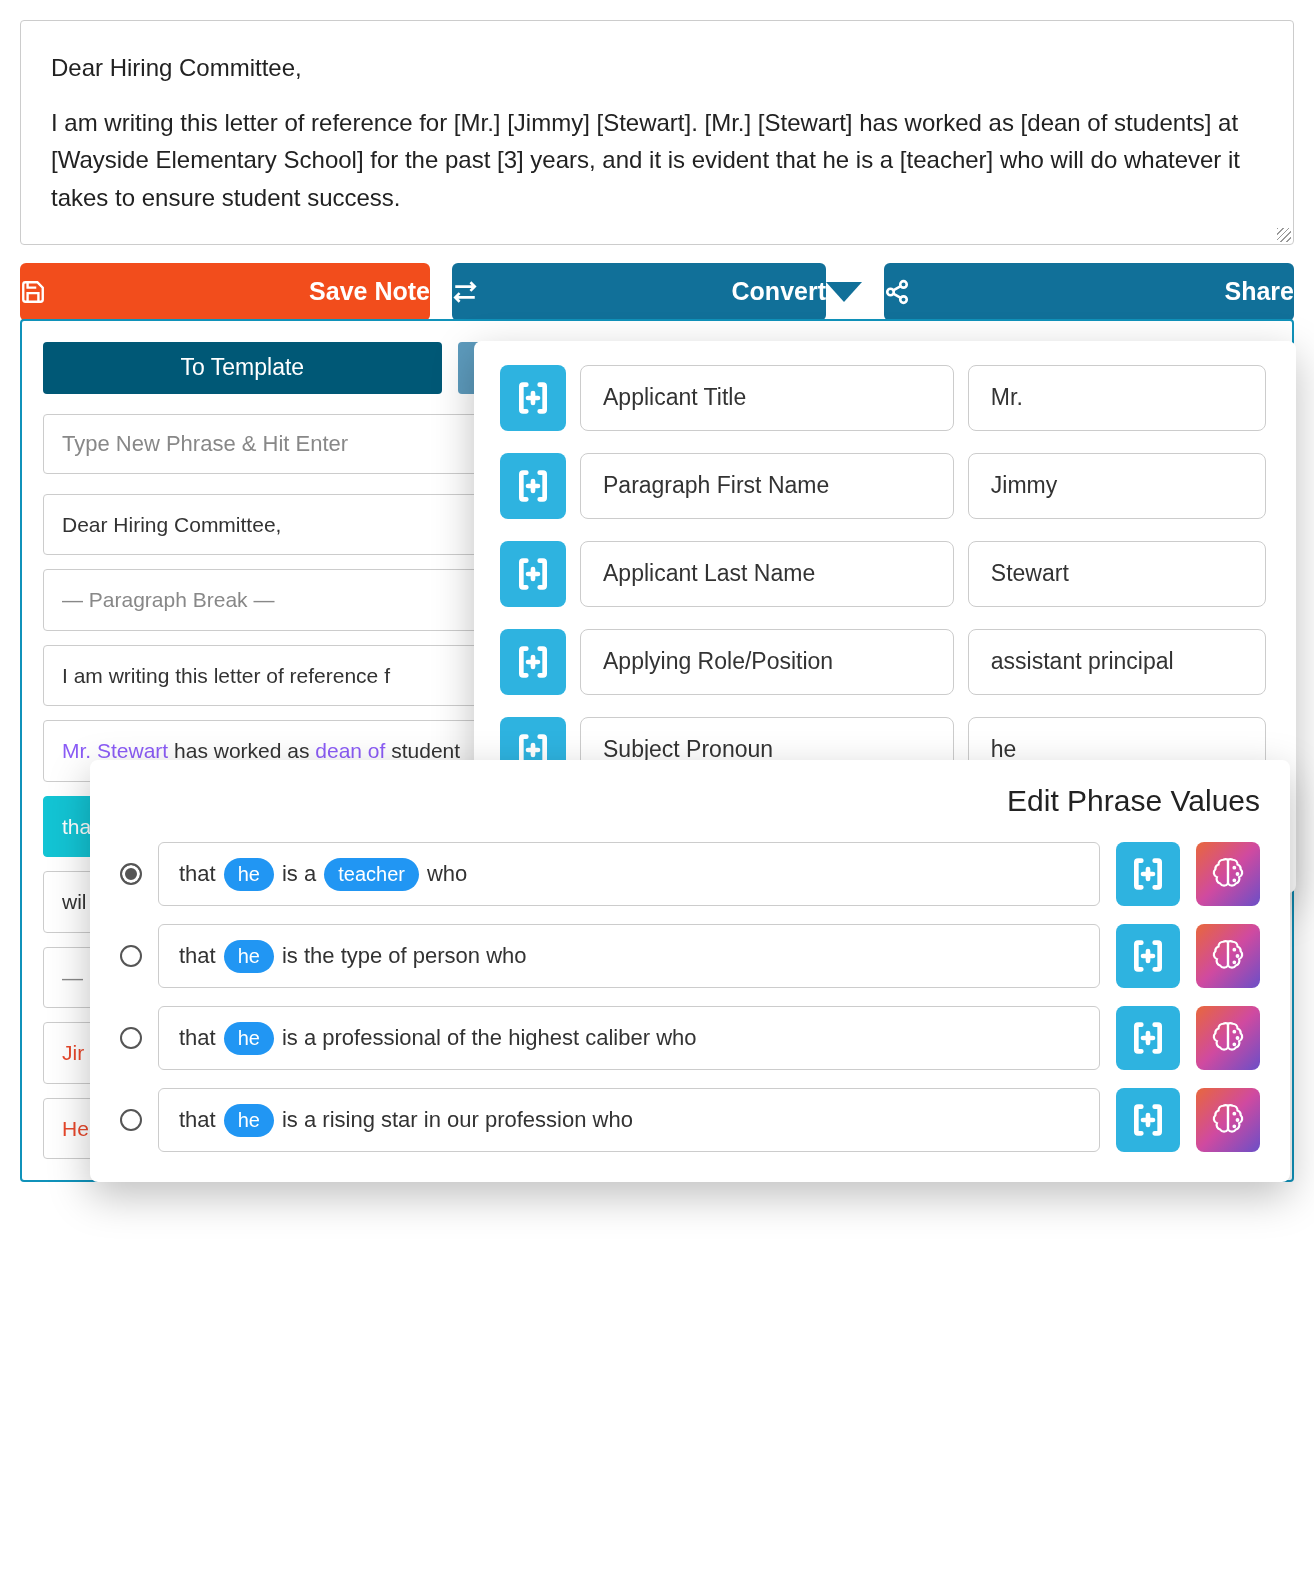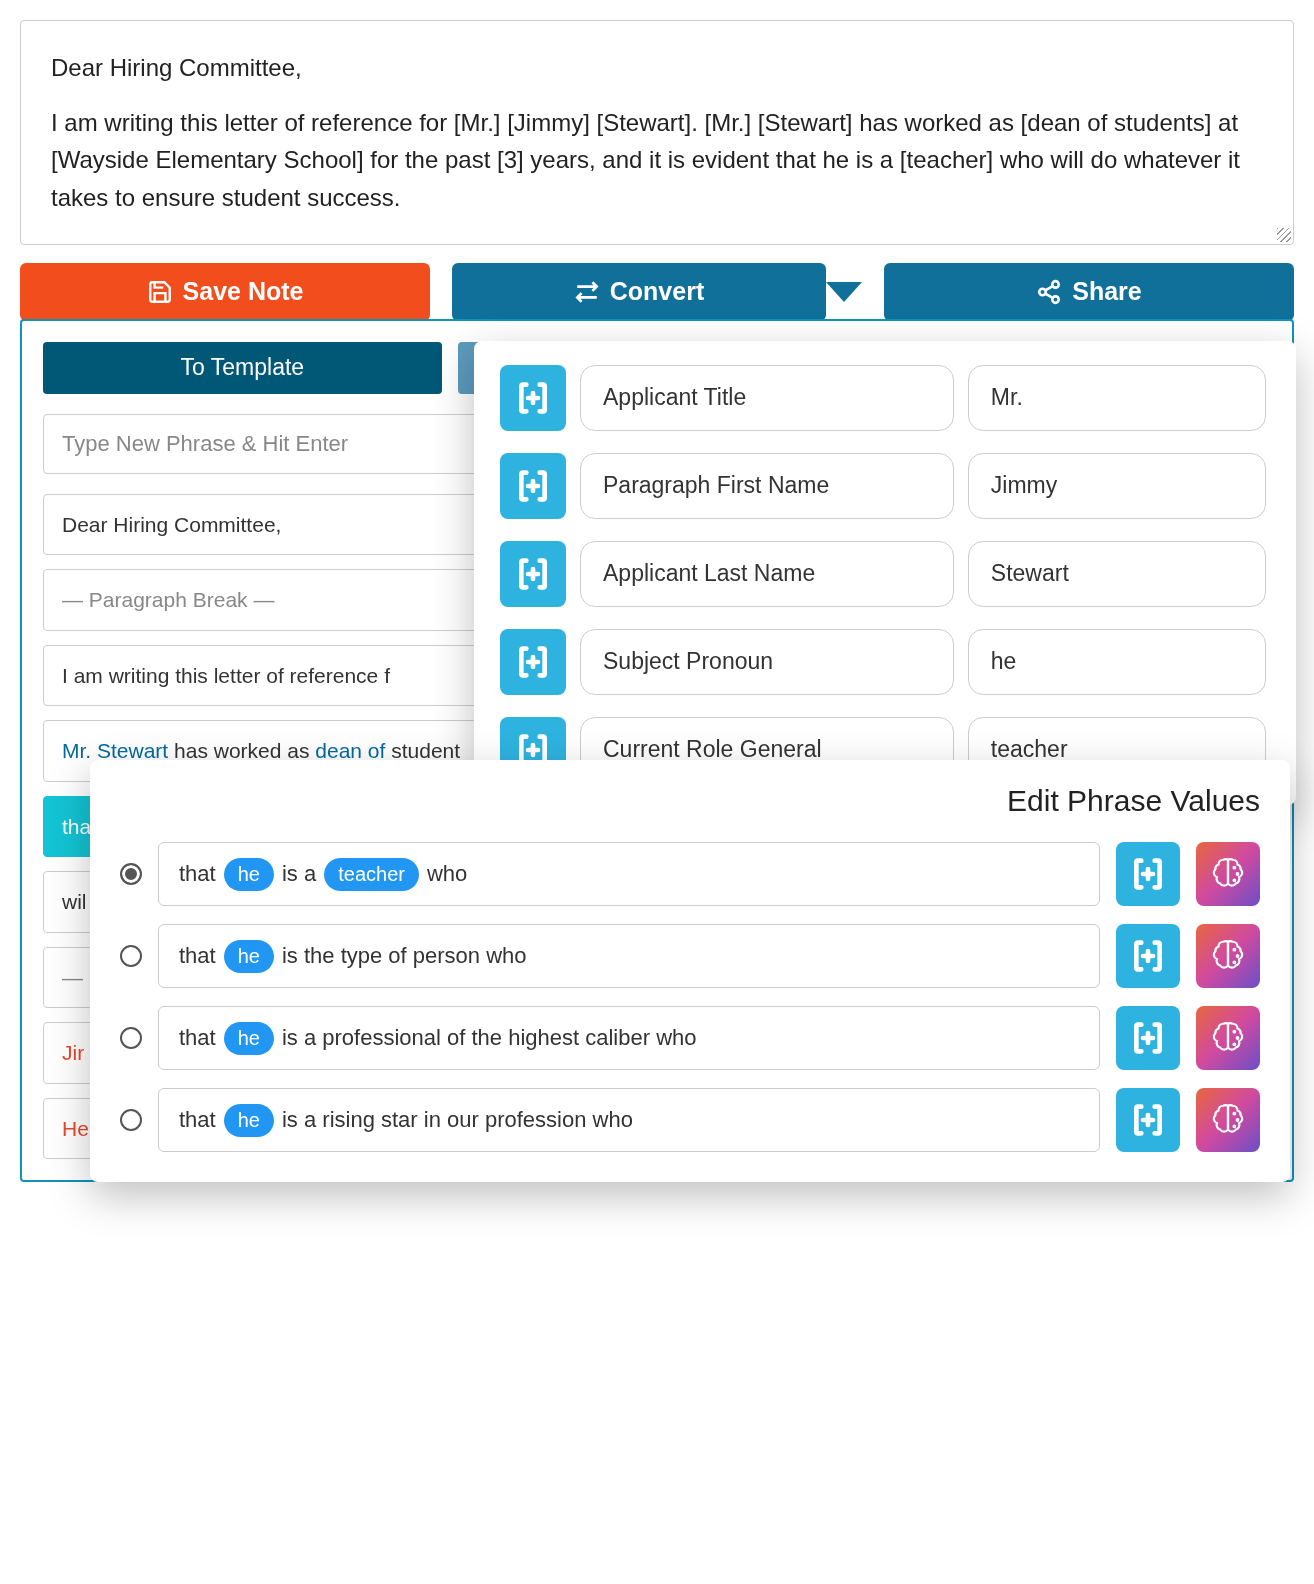--- a/index.html
+++ b/index.html
@@ -35,21 +35,21 @@
 .btn {
   flex: 1;
   height: 58px;
   border: none;
   border-radius: 6px;
   font-size: 25px;
   font-weight: 600;
   color: #fff;
   display: flex;
   align-items: center;
-  justify-content: center;
+  justify-content: space-between;
   gap: 10px;
   cursor: pointer;
 }
 .btn-orange { background: #f24d1c; }
 .btn-teal { background: #117099; }
 .convert-wrap { flex: 1; position: relative; display:flex; flex-direction:row; align-items:center;}
 .convert-wrap .triangle {
   width: 0; height: 0;
   border-left: 18px solid transparent;
   border-right: 18px solid transparent;
@@ -93,21 +93,21 @@
 .phrase-list { display: flex; flex-direction: column; gap: 14px; }
 .phrase-item {
   border: 1px solid #ccc;
   border-radius: 4px;
   padding: 14px 18px;
   font-size: 21px;
   color: #333;
   background: #fff;
   line-height: 1.5;
 }
-.phrase-item .hl-red { color: #0369a1; }
+.phrase-item .hl-red { color: #8b5cf6; }
 .phrase-item.gray { color: #888; }
 .phrase-item.selected {
   background: #13c4d4;
   color: #fff;
   border-color: #13c4d4;
 }
 .phrase-item.selected .hl-yellow { color: #ffdd33; }
 .phrase-item.tiny { font-size: 21px; color:#333;}
 .phrase-item.tiny .hl-red { color: #e8472b; }
 
@@ -131,21 +131,21 @@
   width: 66px; height: 66px;
   background: #2eb3e0;
   border-radius: 8px;
   display: flex; align-items:center; justify-content:center;
   color: #fff;
   flex-shrink:0;
   cursor:pointer;
 }
 .var-label, .var-value {
   border: 1px solid #ccc;
-  border-radius: 15px;
+  border-radius: 8px;
   display:flex;
   align-items:center;
   padding: 0 22px;
   font-size: 23px;
   color:#333;
   height: 66px;
 }
 .var-label { flex: 1.3; }
 .var-value { flex: 1; }
 
@@ -312,20 +312,32 @@
       </div>
       <div class="var-row">
         <div class="var-add">
           <svg width="40" height="40" viewBox="0 0 24 24" fill="none" stroke="#fff" stroke-width="2.8" stroke-linecap="round">
             <path d="M8 4H6a1 1 0 0 0-1 1v14a1 1 0 0 0 1 1h2"></path>
             <path d="M16 4h2a1 1 0 0 1 1 1v14a1 1 0 0 1-1 1h-2"></path>
             <line x1="12" y1="9" x2="12" y2="15"></line>
             <line x1="9" y1="12" x2="15" y2="12"></line>
           </svg>
         </div>
+        <div class="var-label">Applying Role/Position</div>
+        <div class="var-value">assistant principal</div>
+      </div>
+      <div class="var-row">
+        <div class="var-add">
+          <svg width="40" height="40" viewBox="0 0 24 24" fill="none" stroke="#fff" stroke-width="2.8" stroke-linecap="round">
+            <path d="M8 4H6a1 1 0 0 0-1 1v14a1 1 0 0 0 1 1h2"></path>
+            <path d="M16 4h2a1 1 0 0 1 1 1v14a1 1 0 0 1-1 1h-2"></path>
+            <line x1="12" y1="9" x2="12" y2="15"></line>
+            <line x1="9" y1="12" x2="15" y2="12"></line>
+          </svg>
+        </div>
         <div class="var-label">Subject Pronoun</div>
         <div class="var-value">he</div>
       </div>
       <div class="var-row">
         <div class="var-add">
           <svg width="40" height="40" viewBox="0 0 24 24" fill="none" stroke="#fff" stroke-width="2.8" stroke-linecap="round">
             <path d="M8 4H6a1 1 0 0 0-1 1v14a1 1 0 0 0 1 1h2"></path>
             <path d="M16 4h2a1 1 0 0 1 1 1v14a1 1 0 0 1-1 1h-2"></path>
             <line x1="12" y1="9" x2="12" y2="15"></line>
             <line x1="9" y1="12" x2="15" y2="12"></line>

